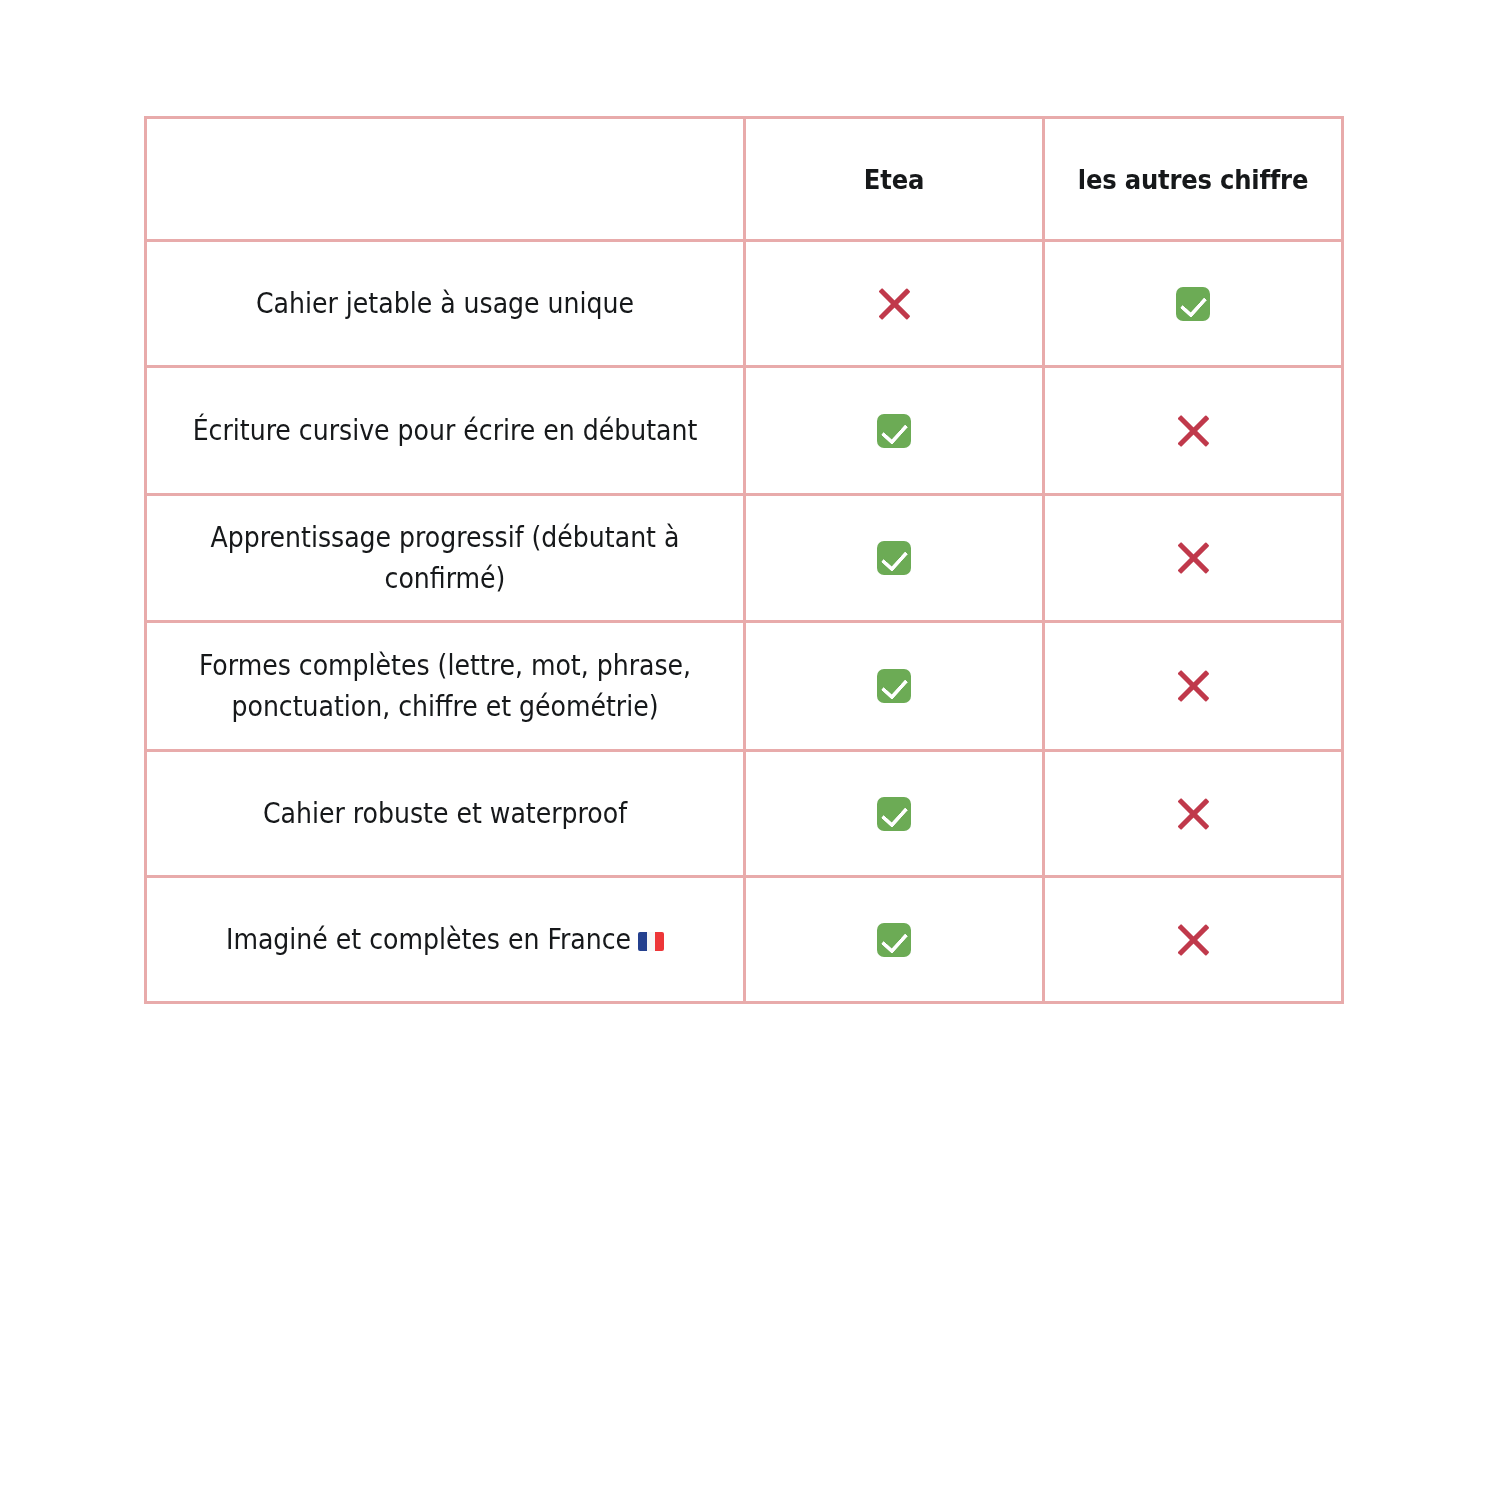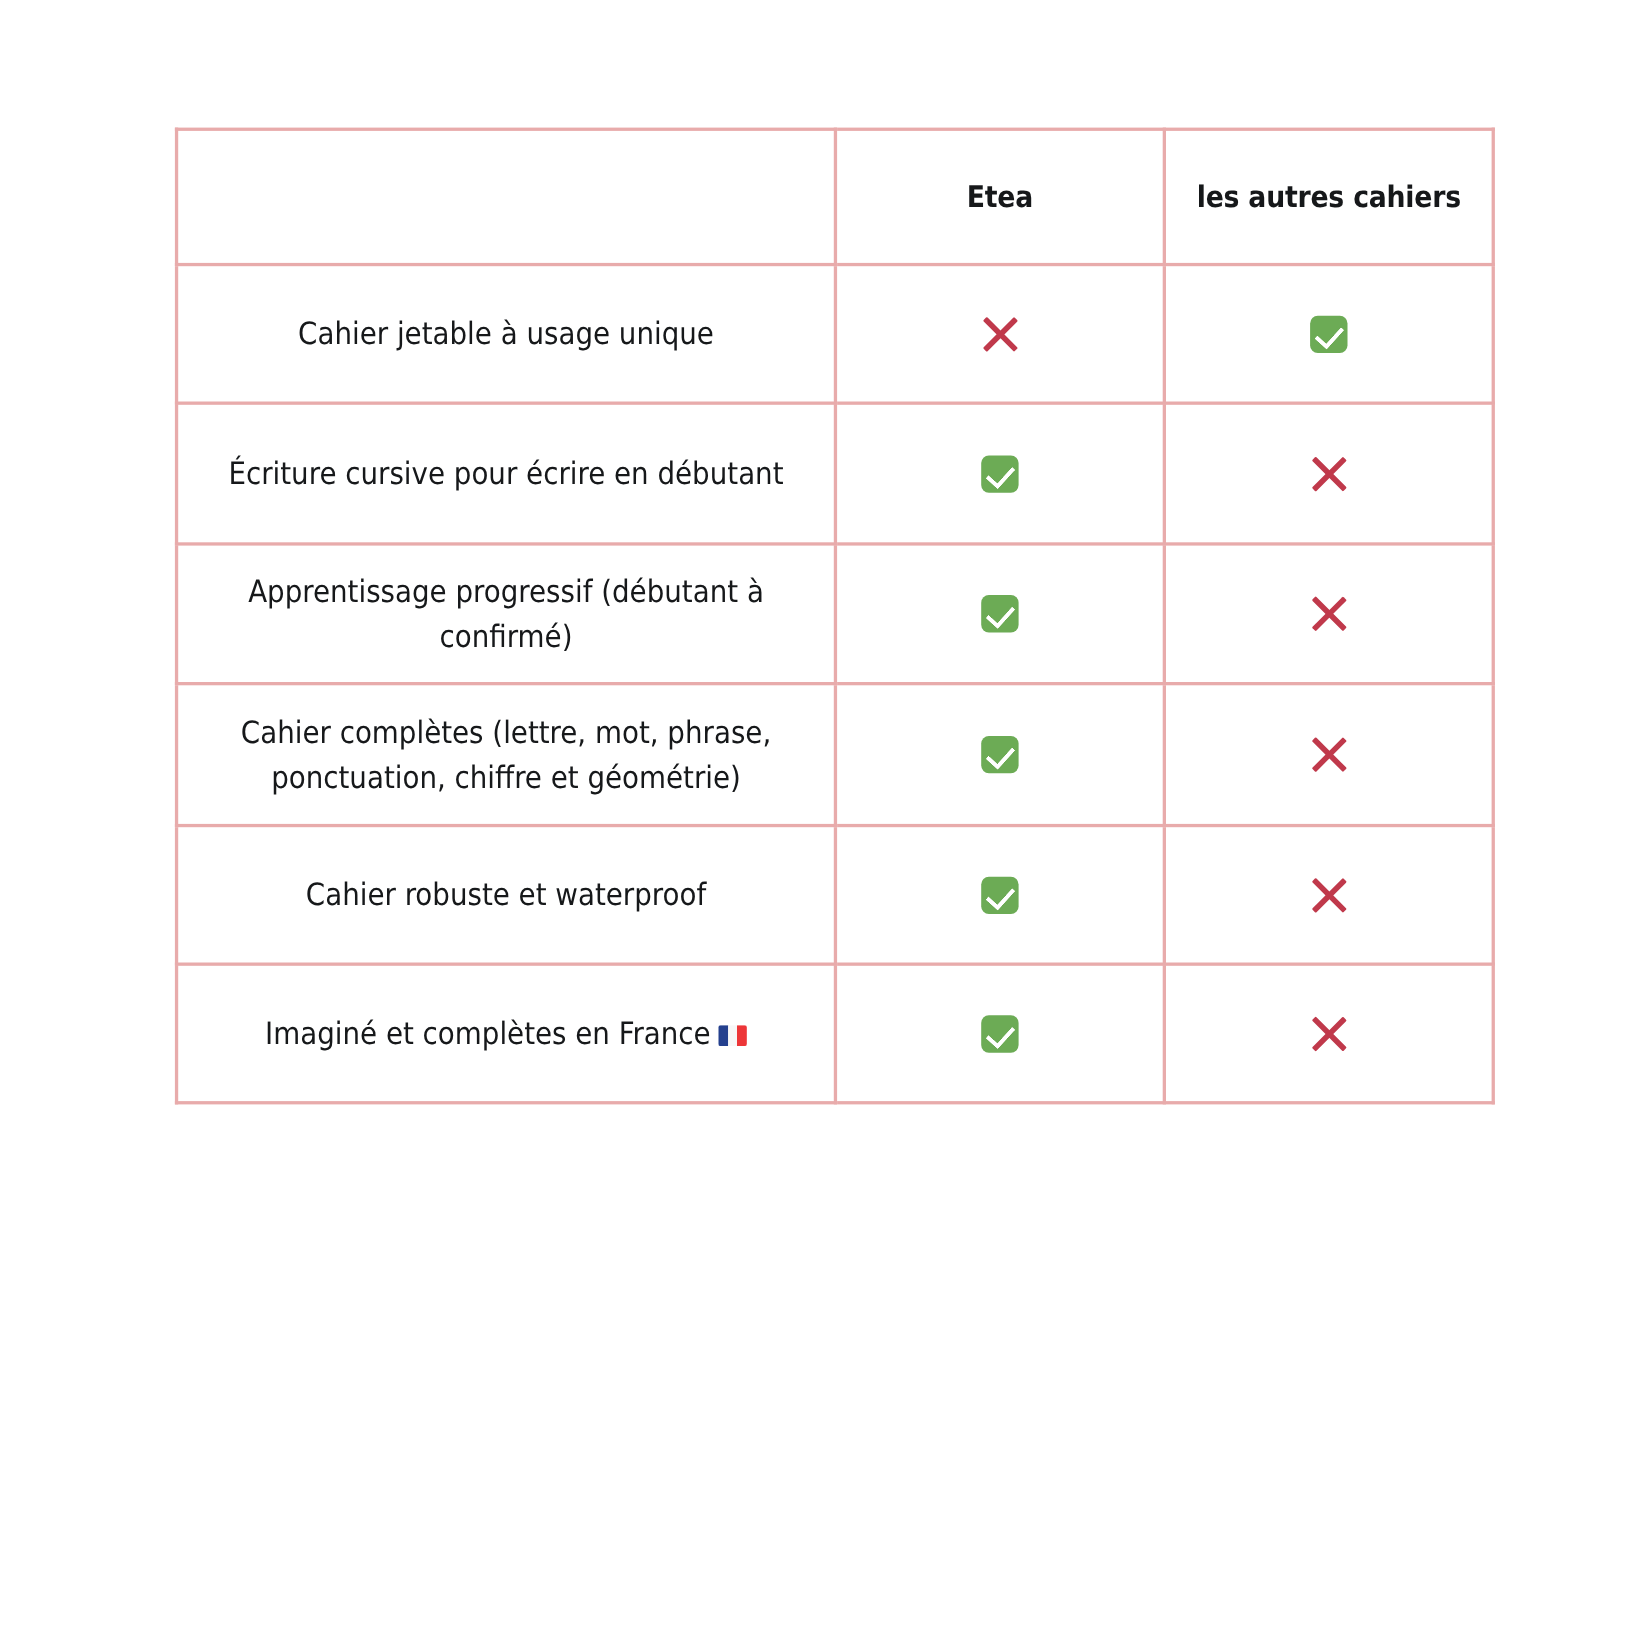--- a/index.html
+++ b/index.html
@@ -18,21 +18,21 @@
 
   .page {
     position: relative;
     width: 1500px;
     height: 1500px;
     background: #ffffff;
   }
 
   .comparison-table {
     position: absolute;
-    left: 159px;
+    left: 144px;
     top: 116px;
     width: 1197px;
     border-collapse: collapse;
     table-layout: fixed;
     background: #ffffff;
   }
 
   .comparison-table col.col-feature { width: 599px; }
   .comparison-table col.col-etea    { width: 299px; }
   .comparison-table col.col-others  { width: 299px; }
@@ -161,42 +161,42 @@
     <colgroup>
       <col class="col-feature">
       <col class="col-etea">
       <col class="col-others">
     </colgroup>
 
     <thead>
       <tr>
         <th class="head-blank"></th>
         <th>Etea</th>
-        <th>les autres cahiers</th>
+        <th>les autres chiffre</th>
       </tr>
     </thead>
 
     <tbody id="table-body">
         <tr class="row-1">
           <td class="feature-cell"><span>Cahier jetable à usage unique</span></td>
           <td class="mark-cell"><span class="mark mark-cross"></span></td>
           <td class="mark-cell"><span class="mark mark-check"></span></td>
         </tr>
         <tr class="row-2">
           <td class="feature-cell"><span>Écriture cursive pour écrire en débutant</span></td>
           <td class="mark-cell"><span class="mark mark-check"></span></td>
           <td class="mark-cell"><span class="mark mark-cross"></span></td>
         </tr>
         <tr class="row-3">
           <td class="feature-cell"><span>Apprentissage progressif (débutant à confirmé)</span></td>
           <td class="mark-cell"><span class="mark mark-check"></span></td>
           <td class="mark-cell"><span class="mark mark-cross"></span></td>
         </tr>
         <tr class="row-4">
-          <td class="feature-cell"><span>Cahier complètes (lettre, mot, phrase, ponctuation, chiffre et géométrie)</span></td>
+          <td class="feature-cell"><span>Formes complètes (lettre, mot, phrase, ponctuation, chiffre et géométrie)</span></td>
           <td class="mark-cell"><span class="mark mark-check"></span></td>
           <td class="mark-cell"><span class="mark mark-cross"></span></td>
         </tr>
         <tr class="row-8">
           <td class="feature-cell"><span>Cahier robuste et waterproof</span></td>
           <td class="mark-cell"><span class="mark mark-check"></span></td>
           <td class="mark-cell"><span class="mark mark-cross"></span></td>
         </tr>
         <tr class="row-9">
           <td class="feature-cell"><span>Imaginé et complètes en France</span><span class="flag-fr"><span class="fr-blue"></span><span class="fr-white"></span><span class="fr-red"></span></span></td>

